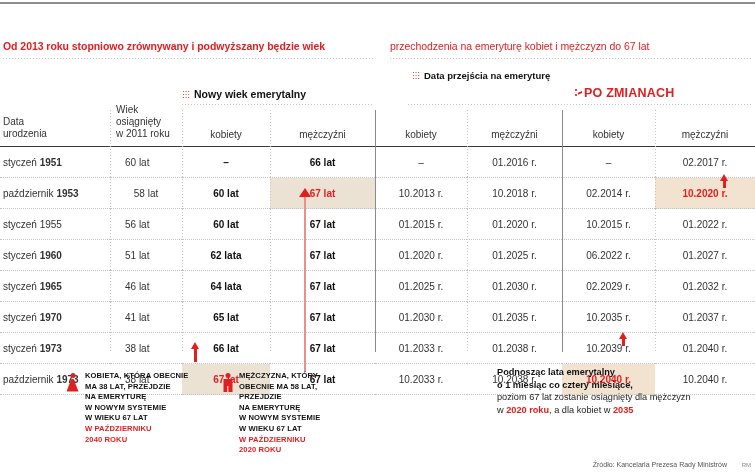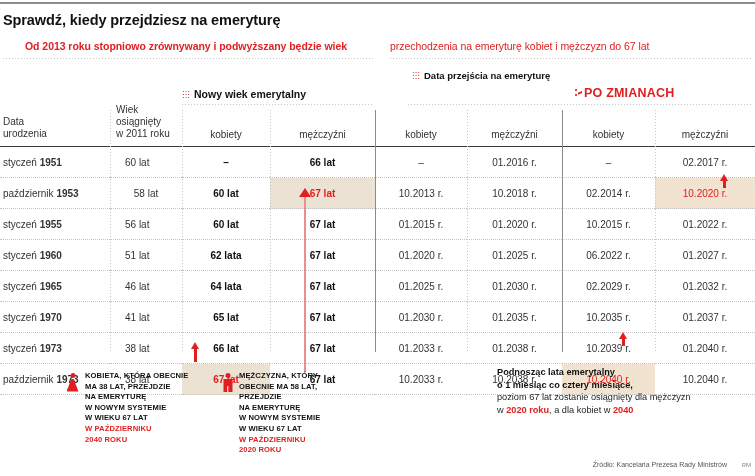--- a/index.html
+++ b/index.html
@@ -16,21 +16,21 @@
   
   .toprule{position:absolute;left:0;top:2px;width:755px;height:2px;background:#8d8d8d;}
 
   
   .title{
     position:absolute;left:3px;top:12px;
     font-size:14.5px;font-weight:bold;letter-spacing:-0.1px;color:#111;
   }
   .subtitle-l{
     position:absolute;left:3px;top:40px;
-    font-size:10.5px;font-weight:bold;color:#e02020;letter-spacing:-0.05px;margin-left:22px;
+    font-size:10.5px;font-weight:bold;color:#e02020;letter-spacing:-0.05px;
   }
   .subtitle-r{
     position:absolute;left:390px;top:40px;
     font-size:10.5px;font-weight:normal;color:#e02020;letter-spacing:-0.05px;
   }
   .dotrule{
     position:absolute;height:1px;
     background-image:repeating-linear-gradient(to right,#c9c9c9 0 1px,transparent 1px 3px);
   }
 
@@ -72,21 +72,21 @@
     padding-bottom:6px !important;
   }
   .colhead.lead{text-align:left;padding-left:3px !important;font-size:10px;line-height:12px;}
   .rowcell{
     height:30px;font-size:10px;color:#333;text-align:center;
     border-bottom:1px dotted #c3c3c3;
   }
   .rowcell.lead{text-align:left;padding-left:3px !important;}
   .rowcell.b{font-weight:bold;color:#111;}
   .rowcell.hl{background:#ece2d4;color:#e02020;font-weight:bold;}
-  .rowcell.hl-d{background:#f2e2d0;color:#e02020;font-weight:normal;margin-left:32px;}
+  .rowcell.hl-d{background:#f2e2d0;color:#e02020;font-weight:bold;margin-left:32px;}
   .strongline td{border-top:1.6px solid #3a3a3a;}
   .lastline td{border-bottom:1px dotted #c3c3c3;}
 
   
   .vline{position:absolute;background-image:repeating-linear-gradient(to bottom,#c6c6c6 0 1px,transparent 1px 3px);width:1px;}
   .vline.solid{background-image:none;background:#8a8a8a;width:1px;}
 
   
   .arrow{position:absolute;width:2px;background:#e8908c;}
   .arrowhead{
@@ -113,21 +113,20 @@
   .source{position:absolute;right:28px;bottom:8px;font-size:7px;color:#555;}
   .sig{position:absolute;right:4px;bottom:8px;font-size:6px;color:#888;}
 </style>
 </head>
 <body>
 
 <div class="wrap">
 
   <div class="toprule"></div>
 
-  <div class="title">Sprawdź, kiedy przejdziesz na emeryturę</div>
 
   <div class="subtitle-l">Od 2013 roku stopniowo zrównywany i podwyższany będzie wiek</div>
   <div class="subtitle-r">przechodzenia na emeryturę kobiet i mężczyzn do 67 lat</div>
 
   <div class="dotrule" style="left:3px;top:58px;width:370px;"></div>
   <div class="dotrule" style="left:390px;top:58px;width:362px;"></div>
 
   <div class="cap-new">
     <span class="grid-icon"></span><span>Nowy wiek emerytalny</span>
   </div>
@@ -187,21 +186,21 @@
           <td class="rowcell lead"><span>październik</span> <span style="font-weight:bold">1953</span></td>
           <td class="rowcell "><span style="display:inline-block;text-align:center;width:42px">58 lat</span></td>
           <td class="rowcell b">60 lat</td>
           <td class="rowcell b hl">67 lat</td>
           <td class="rowcell ">10.2013 r.</td>
           <td class="rowcell ">10.2018 r.</td>
           <td class="rowcell ">02.2014 r.</td>
           <td class="rowcell hl-d">10.2020 r.</td>
         </tr>
         <tr>
-          <td class="rowcell lead"><span>styczeń</span> <span style="font-weight:bold">1955</span></td>
+          <td class="rowcell lead"><span>styczeń</span> <span style="font-weight:normal">1955</span></td>
           <td class="rowcell "><span style="display:inline-block;text-align:left;width:42px">56 lat</span></td>
           <td class="rowcell b">60 lat</td>
           <td class="rowcell b">67 lat</td>
           <td class="rowcell ">01.2015 r.</td>
           <td class="rowcell ">01.2020 r.</td>
           <td class="rowcell ">10.2015 r.</td>
           <td class="rowcell ">01.2022 r.</td>
         </tr>
         <tr>
           <td class="rowcell lead"><span>styczeń</span> <span style="font-weight:bold">1960</span></td>
@@ -303,19 +302,19 @@
     <span>W NOWYM SYSTEMIE</span><br>
     <span>W WIEKU 67 LAT</span><br>
     <span class="red">W PAŹDZIERNIKU</span><br>
     <span class="red">2020 ROKU</span>
   </div>
 
   <div class="note-r" style="left:497px;top:366px;width:258px;">
     <span class="bold">Podnosząc lata emerytalny</span><br>
     <span class="bold">o 1 miesiąc co cztery miesiące,</span><br>
     <span>poziom 67 lat zostanie osiągnięty dla mężczyzn</span><br>
-    <span>w </span><span class="red">2020 roku</span><span>, a dla kobiet w </span><span class="red">2040</span>
+    <span>w </span><span class="red">2020 roku</span><span>, a dla kobiet w </span><span class="red">2035</span>
   </div>
 
   <div class="source">Źródło: Kancelaria Prezesa Rady Ministrów</div>
   <div class="sig">RM</div>
 
 </div>
 
 </body></html>

